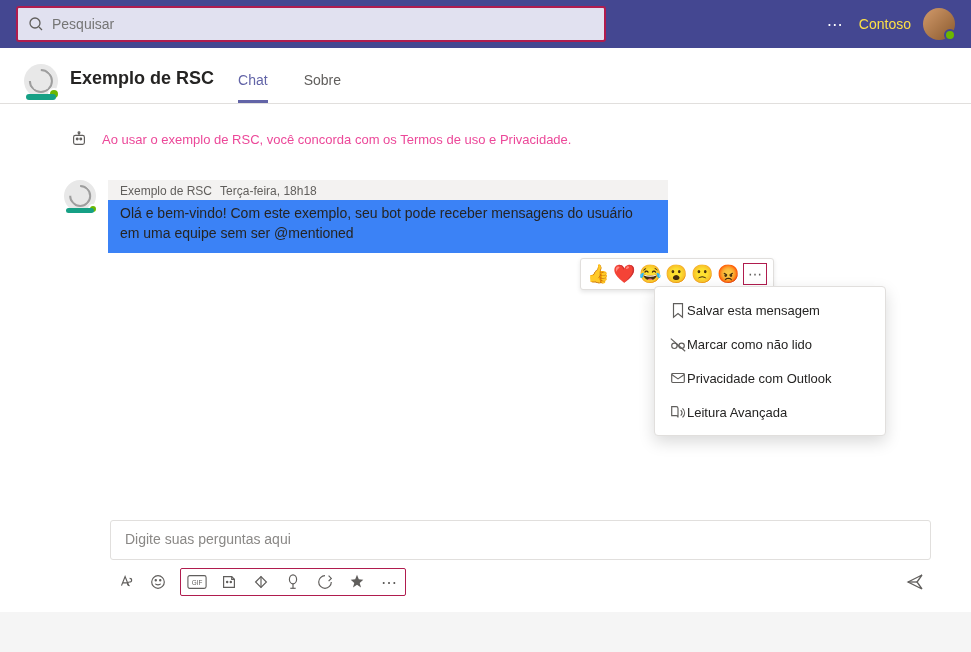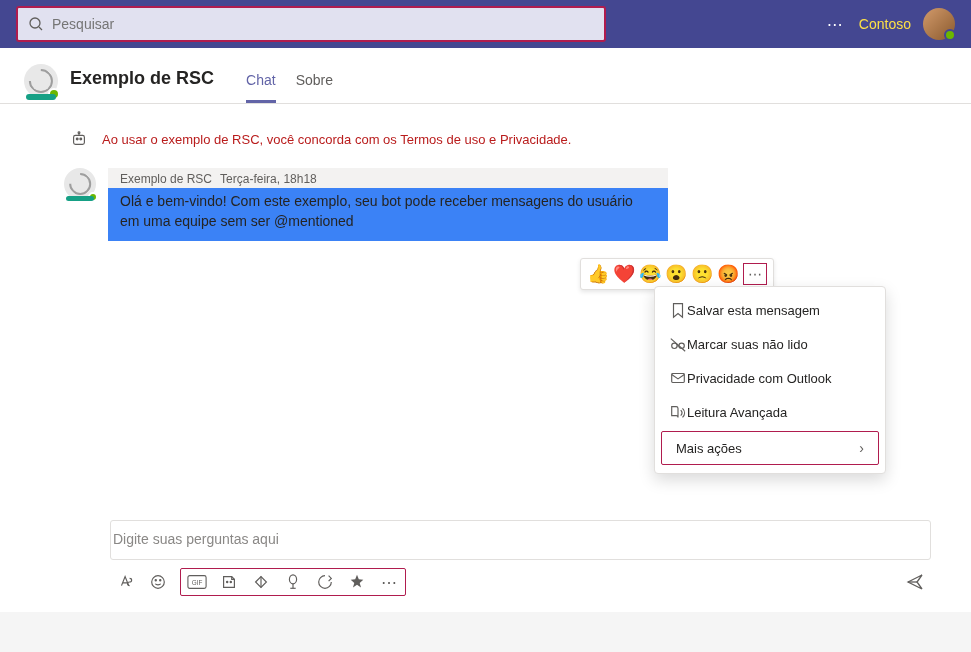--- a/index.html
+++ b/index.html
@@ -55,26 +55,26 @@
     }
 
     .header-row {
       display: flex; align-items: flex-start; padding: 16px 24px 0 24px; gap: 12px;
       background: #fff; border-bottom: 1px solid #e1dfdd;
     }
     .bot-avatar-lg { width: 34px; height: 34px; border-radius: 50%; background: #e8e8e8; display:flex; align-items:center; justify-content:center; position:relative; }
     .bot-avatar-lg::after { content:''; position:absolute; bottom:-2px; left:2px; right:2px; height:6px; background:#16a085; border-radius:3px;}
     .bot-presence{position:absolute; bottom:-2px; right:-2px; width:12px; height:12px; background:#6bb700; border:2px solid #fff; border-radius:50%;}
     .header-title { font-size: 18px; font-weight: 600; padding-top:4px;}
-    .tabs { display: flex; gap: 20px; margin-left: 20px; align-items: flex-end; text-align: right;}
+    .tabs { display: flex; gap: 36px; margin-left: 12px; align-items: flex-end; text-align: right;}
     .tab { font-size: 14px; color: #605e5c; padding: 8px 0 12px; cursor: pointer; border-bottom: 3px solid transparent;}
     .tab.active { color: #6264a7; border-bottom-color: #6264a7; }
 
     .chat-area { background: #fff; padding: 26px 24px 0 24px; height: 508px; position: relative; }
-    .notice-row { display: flex; align-items: center; gap: 14px; font-size: 13px; color: #b91c1c; margin-left: 46px; margin-bottom: 20px;}
+    .notice-row { display: flex; align-items: center; gap: 14px; font-size: 13px; color: #ec4899; margin-left: 46px; margin-bottom: 32px;}
     .bot-icon-sm { width: 18px; height: 18px; color: #605e5c; }
 
     .message-block { display: flex; gap: 12px; margin-left: 40px;}
     .bot-avatar-sm { width: 32px; height: 32px; border-radius: 50%; background:#e8e8e8; display:flex; align-items:center; justify-content:center; position:relative; flex-shrink:0;}
     .bot-avatar-sm::after { content:''; position:absolute; bottom:-1px; left:2px; right:2px; height:5px; background:#16a085; border-radius:3px;}
     .bot-avatar-sm .bot-presence{width:10px;height:10px;}
     .message-content { flex: 1; max-width: 560px; }
     .msg-header { display: flex; gap: 8px; font-size: 12px; color: #605e5c; padding: 4px 12px 2px; background:#f3f2f1; }
     .msg-author { font-weight: 400; }
     .msg-body { background: #3b82f6; padding: 4px 12px 10px; font-size: 14px; line-height: 1.4; }
@@ -97,21 +97,21 @@
     }
     .menu-item { display: flex; align-items: center; padding: 8px 14px; font-size: 13px; color: #252423; cursor: pointer; }
     .menu-item svg, .menu-item .mi-icon { width: 18px; height: 18px; color: #605e5c; flex-shrink: 0; }
     .menu-item.highlighted { border: 1px solid #b01c4e; margin: 2px 6px; border-radius: 2px;}
     .menu-item .chevron { margin-left: auto; color: #605e5c; font-size: 14px;}
 
     .compose-area {
       position: absolute; bottom: 16px; left: 110px; right: 40px;
     }
     .compose-box {
-      border: 1px solid #e1dfdd; border-radius: 3px; padding: 10px 2px;
+      border: 1px solid #e1dfdd; border-radius: 3px; padding: 10px 14px;
       min-height: 40px; background: #fff; color: #8a8886; font-size: 14px;
     }
     .compose-toolbar { display: flex; align-items: center; gap: 12px; padding: 8px 6px 0; }
     .tool-icon { width: 20px; height: 20px; color: #605e5c; cursor: pointer; display:flex; align-items:center; justify-content:center; font-size:16px;}
     .tool-group-highlight { border: 1px solid #b01c4e; padding: 3px 6px; display: flex; gap: 12px; border-radius:2px;}
     .send-btn { margin-left: auto; }
 
     .swirl{width:70%;height:70%;border:2px solid #9e9e9e;border-radius:50%;border-left-color:transparent;transform:rotate(45deg);}
   </style>
 </head>
@@ -190,39 +190,35 @@
           </svg>
         <span>Salvar esta mensagem</span>
       </div>
       <div class="menu-item">
         <svg class="mi-icon" viewBox="0 0 20 20" fill="none" stroke="currentColor" stroke-width="1.3">
             <circle cx="6" cy="12" r="3"></circle>
             <circle cx="14" cy="12" r="3"></circle>
             <line x1="9" y1="12" x2="11" y2="12"></line>
             <line x1="2" y1="4" x2="18" y2="18"></line>
           </svg>
-        <span>Marcar suas não lido</span>
+        <span>Marcar como não lido</span>
       </div>
       <div class="menu-item">
         <svg class="mi-icon" viewBox="0 0 20 20" fill="none" stroke="currentColor" stroke-width="1.3">
             <rect x="3" y="5" width="14" height="10" rx="1"></rect>
             <path d="M3 6l7 5 7-5"></path>
           </svg>
         <span>Privacidade com Outlook</span>
       </div>
       <div class="menu-item">
         <svg class="mi-icon" viewBox="0 0 20 20" fill="none" stroke="currentColor" stroke-width="1.3">
             <path d="M3 4h5c1 0 2 .5 2 2v10c0-1.5-1-2-2-2H3V4z"></path>
             <path d="M13 8c2 2 2 4 0 6M15 6c3 3 3 7 0 10"></path>
           </svg>
         <span>Leitura Avançada</span>
-      </div>
-      <div class="menu-item highlighted">
-        <span>Mais ações</span>
-        <span class="chevron">›</span>
       </div>
     </div>
   </div>
 
   <div class="compose-area">
     <div class="compose-box">Digite suas perguntas aqui</div>
     <div class="compose-toolbar">
       <span class="tool-icon">
         <svg viewBox="0 0 20 20" width="18" height="18" fill="none" stroke="currentColor" stroke-width="1.3">
             <path d="M5 14l4-10 4 10M6 11h6"></path>

